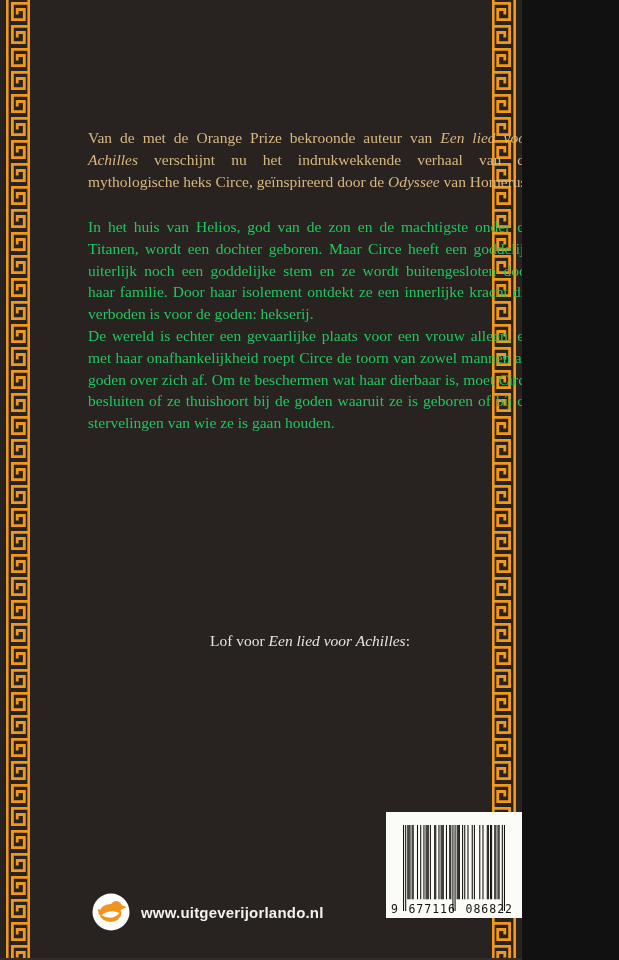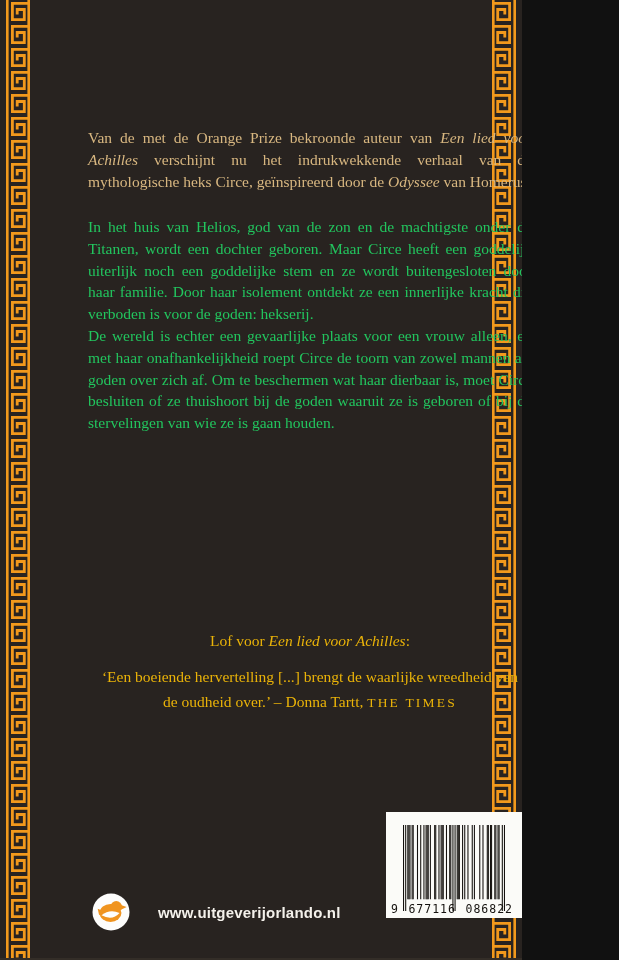--- a/index.html
+++ b/index.html
@@ -10,34 +10,34 @@
   
   .gk{position:absolute;top:0;height:960px;width:24px;}
   .gk-left{left:6px;}
   .gk-right{right:6px;transform:scaleX(-1);}
   
   .col{position:absolute;left:88px;width:444px;}
   .intro{top:127px;color:#D8B780;font-size:15.5px;line-height:21.8px;text-align:justify;}
   .synopsis{top:216px;color:#22c55e;font-size:15.5px;line-height:21.8px;text-align:justify;}
   .synopsis p{margin:0;}
   .synopsis p.gap{margin-top:20px;}
-  .praise{top:628px;color:#eab308;font-size:15.5px;line-height:25px;text-align:center;}
+  .praise{top:628px;color:#e5e5e5;font-size:15.5px;line-height:25px;text-align:center;}
   .praise .quote{margin-top:11px;max-width:432px;margin-left:auto;margin-right:auto;}
   .it{font-style:italic;}
   .caps{font-size:13.5px;letter-spacing:2.2px;}
   
   .barcode{position:absolute;left:386px;top:812px;width:136px;height:106px;background:#FBFBF8;}
   .barcode svg{position:absolute;left:17px;top:13px;width:102px;height:86px;}
   .barcode-digits{
     position:absolute;left:5px;right:9px;top:90px;display:flex;justify-content:space-between;
     font-family:"DejaVu Sans Mono",monospace;font-size:11.5px;color:#15120f;letter-spacing:1px;
   }
   .barcode-digits span{background:transparent;}
   
-  .publisher{position:absolute;left:92px;top:893px;height:38px;display:flex;align-items:center;gap:28px;}
+  .publisher{position:absolute;left:92px;top:893px;height:38px;display:flex;align-items:center;gap:11px;}
   .publisher .logo{width:38px;height:38px;flex:0 0 auto;}
   .site{font-family:"Liberation Sans",sans-serif;font-weight:bold;font-size:15px;color:#F4F1EB;letter-spacing:.2px;}
   .bottom-edge{position:absolute;bottom:0;left:0;right:0;height:2px;background:#332d27;}
 </style>
 </head>
 <body>
 
 <div class="page">
 
   <svg class="gk gk-left" width="24" height="960" xmlns="http://www.w3.org/2000/svg">
@@ -67,23 +67,20 @@
   </div>
 
   <div class="col synopsis">
     <p>In het huis van Helios, god van de zon en de machtigste onder de Titanen, wordt een dochter geboren. Maar Circe heeft een goddelijk uiterlijk noch een goddelijke stem en ze wordt buitengesloten door haar familie. Door haar isolement ontdekt ze een innerlijke kracht die verboden is voor de goden: hekserij.</p>
     <p>De wereld is echter een gevaarlijke plaats voor een vrouw alleen, en met haar onafhankelijkheid roept Circe de toorn van zowel mannen als goden over zich af. Om te beschermen wat haar dierbaar is, moet Circe besluiten of ze thuishoort bij de goden waaruit ze is geboren of bij de stervelingen van wie ze is gaan houden.</p>
   </div>
 
   <div class="col praise">
     <div class="heading">
       <span>Lof voor </span><span class="it">Een lied voor Achilles</span><span>:</span>
-    </div>
-    <div class="quote">
-      <span>‘Een boeiende hervertelling [...] brengt de waarlijke wreedheid van de oudheid over.’ – Donna Tartt, </span><span class="caps">THE TIMES</span>
     </div>
   </div>
 
   <div class="barcode">
     <svg viewBox="0 0 95 88" preserveAspectRatio="none" fill="#15120f" xmlns="http://www.w3.org/2000/svg">
         <rect x="0" y="0" width="1" height="88"></rect>
         <rect x="2" y="0" width="1" height="88"></rect>
         <rect x="4" y="0" width="1" height="76"></rect>
         <rect x="5" y="0" width="1" height="76"></rect>
         <rect x="6" y="0" width="1" height="76"></rect>

